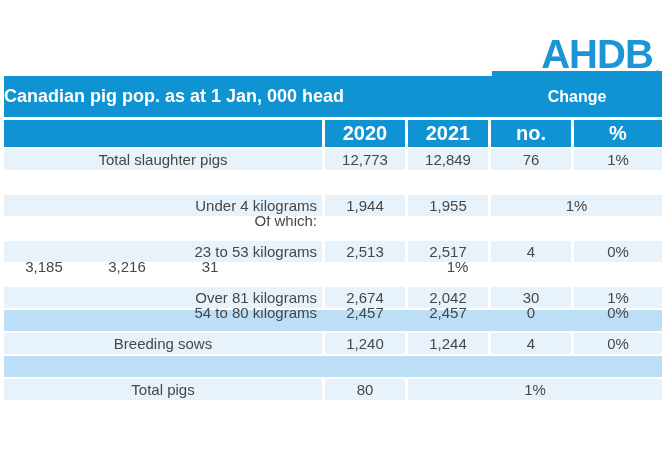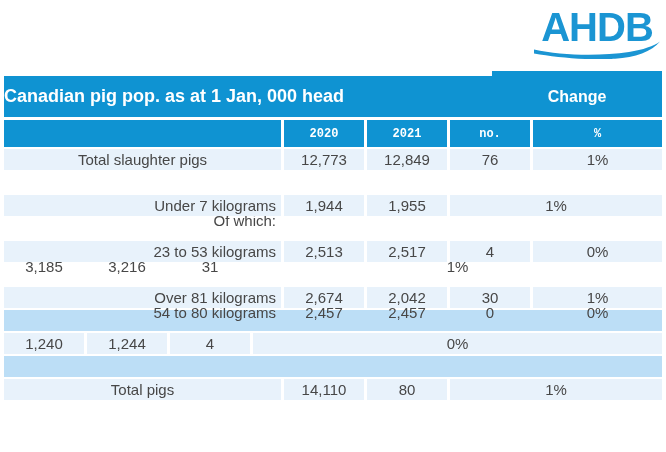--- a/index.html
+++ b/index.html
@@ -13,20 +13,21 @@
   html,body{margin:0;padding:0;}
   body{
     width:666px;height:452px;position:relative;background:#ffffff;
     font-family:"Liberation Sans", sans-serif;overflow:hidden;
   }
   
   .logo{position:absolute;top:8px;left:533px;width:128px;text-align:center;}
   .logo-text{
     color:var(--logoblue);font-weight:bold;font-size:40px;line-height:38px;
     letter-spacing:-1px;
+    margin-top:27px;
   }
   .logo-wave{display:block;margin-top:-5px;width:128px;height:18px;}
   
   .sheet{position:absolute;left:4px;top:71px;width:658px;}
   .hdr{position:relative;height:46px;margin-bottom:3px;}
   .hdr-main{
     position:absolute;left:0;top:5px;width:488px;height:41px;background:var(--blue);
     color:#fff;font-weight:bold;font-size:18px;display:flex;align-items:center;
     box-sizing:border-box;
   }
@@ -34,22 +35,22 @@
     position:absolute;left:488px;top:0;width:170px;height:46px;background:var(--blue);
     color:#fff;font-weight:bold;font-size:16px;display:flex;align-items:center;
     justify-content:center;padding-top:6px;box-sizing:border-box;
   }
   .row{display:flex;gap:3px;height:21px;margin-bottom:2px;}
   .row.head{height:27px;}
   .row .c{
     display:flex;align-items:center;justify-content:center;
     font-size:15px;color:var(--textdark);box-sizing:border-box;
   }
-  .row.head .c{background:var(--blue);color:#fff;font-weight:bold;font-size:12px;font-family:Liberation Mono, monospace;}
-  .c.label{width:277px;}
+  .row.head .c{background:var(--blue);color:#fff;font-weight:bold;font-size:20px;}
+  .c.label{width:318px;}
   .c.num{width:80px;}
   .c.pct{flex:1;}
   .row.light .c{background:var(--light);}
   .row.dark .c{background:var(--dark);margin-top:48px;}
   .c.label.right{justify-content:flex-end;padding-right:5px;}
   .c.label.center{justify-content:center;}
   .row.spacer{margin-bottom:2px;}
   .row.spacer.dark{background:var(--dark);}
   
   .source{
@@ -95,21 +96,21 @@
         <div class="c pct">1%</div>
       </div>
       <div class="row dark">
         <div class="c label right">Of which:</div>
         <div class="c num"></div>
         <div class="c num"></div>
         <div class="c num"></div>
         <div class="c pct"></div>
       </div>
       <div class="row light">
-        <div class="c label right">Under 7 kilograms</div>
+        <div class="c label right">Under 4 kilograms</div>
         <div class="c num">1,944</div>
         <div class="c num">1,955</div>
         <div class="c pct">1%</div>
       </div>
       <div class="row dark">
         <div class="c num">3,185</div>
         <div class="c num">3,216</div>
         <div class="c num">31</div>
         <div class="c pct">1%</div>
       </div>
@@ -129,29 +130,29 @@
       </div>
       <div class="row light">
         <div class="c label right">Over 81 kilograms</div>
         <div class="c num">2,674</div>
         <div class="c num">2,042</div>
         <div class="c num">30</div>
         <div class="c pct">1%</div>
       </div>
       <div class="row spacer dark"></div>
       <div class="row light">
+        <div class="c label center">Breeding sows</div>
         <div class="c num">1,240</div>
         <div class="c num">1,244</div>
         <div class="c num">4</div>
         <div class="c pct">0%</div>
       </div>
       <div class="row spacer dark"></div>
       <div class="row light">
         <div class="c label center">Total pigs</div>
-        <div class="c num">14,110</div>
         <div class="c num">80</div>
         <div class="c pct">1%</div>
       </div>
     </div>
 </div>
 
 <div class="source">
   <div>Source: Statistics Canada. Table 32-10-0160-01  Hogs statistics, number of</div>
   
 </div>

